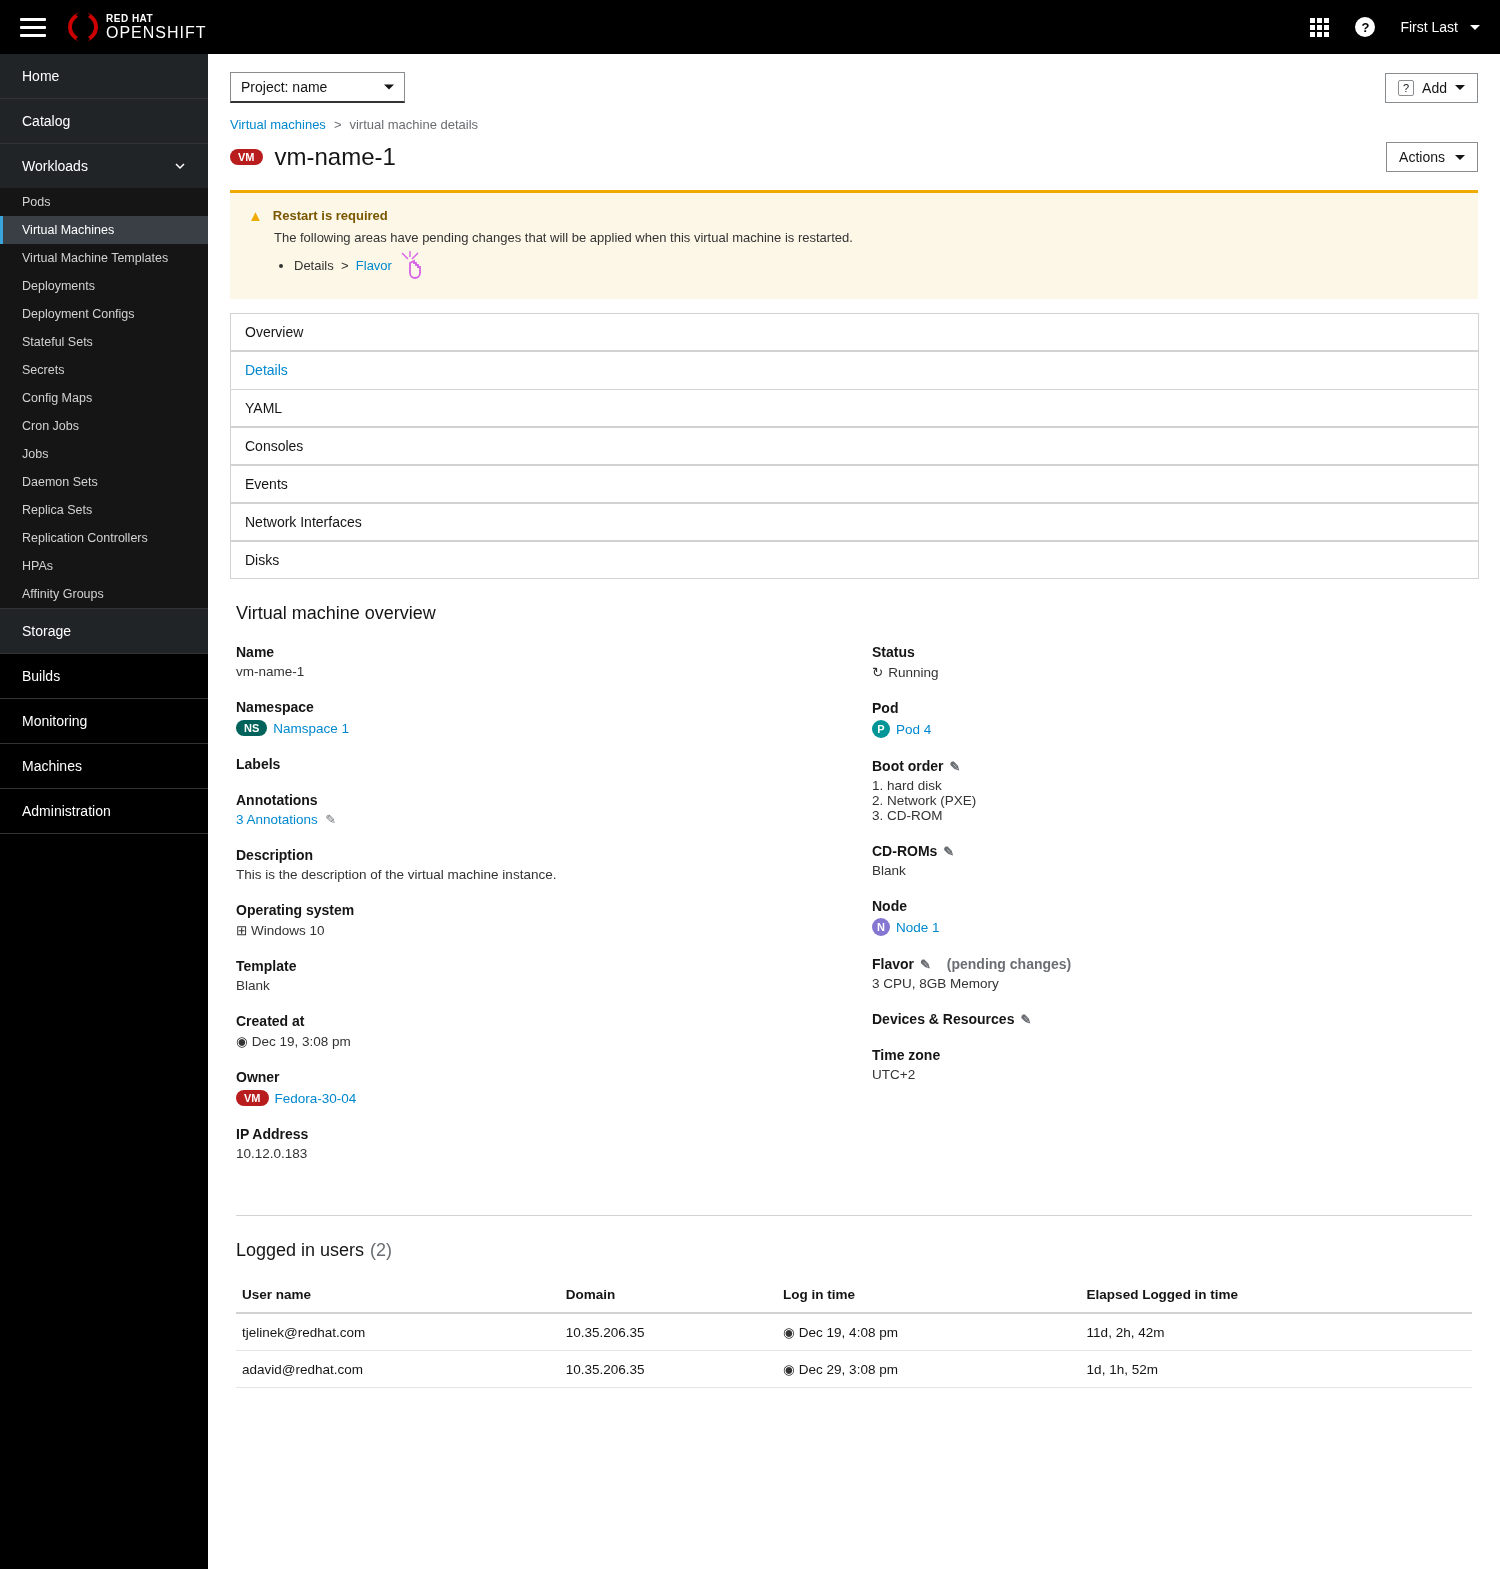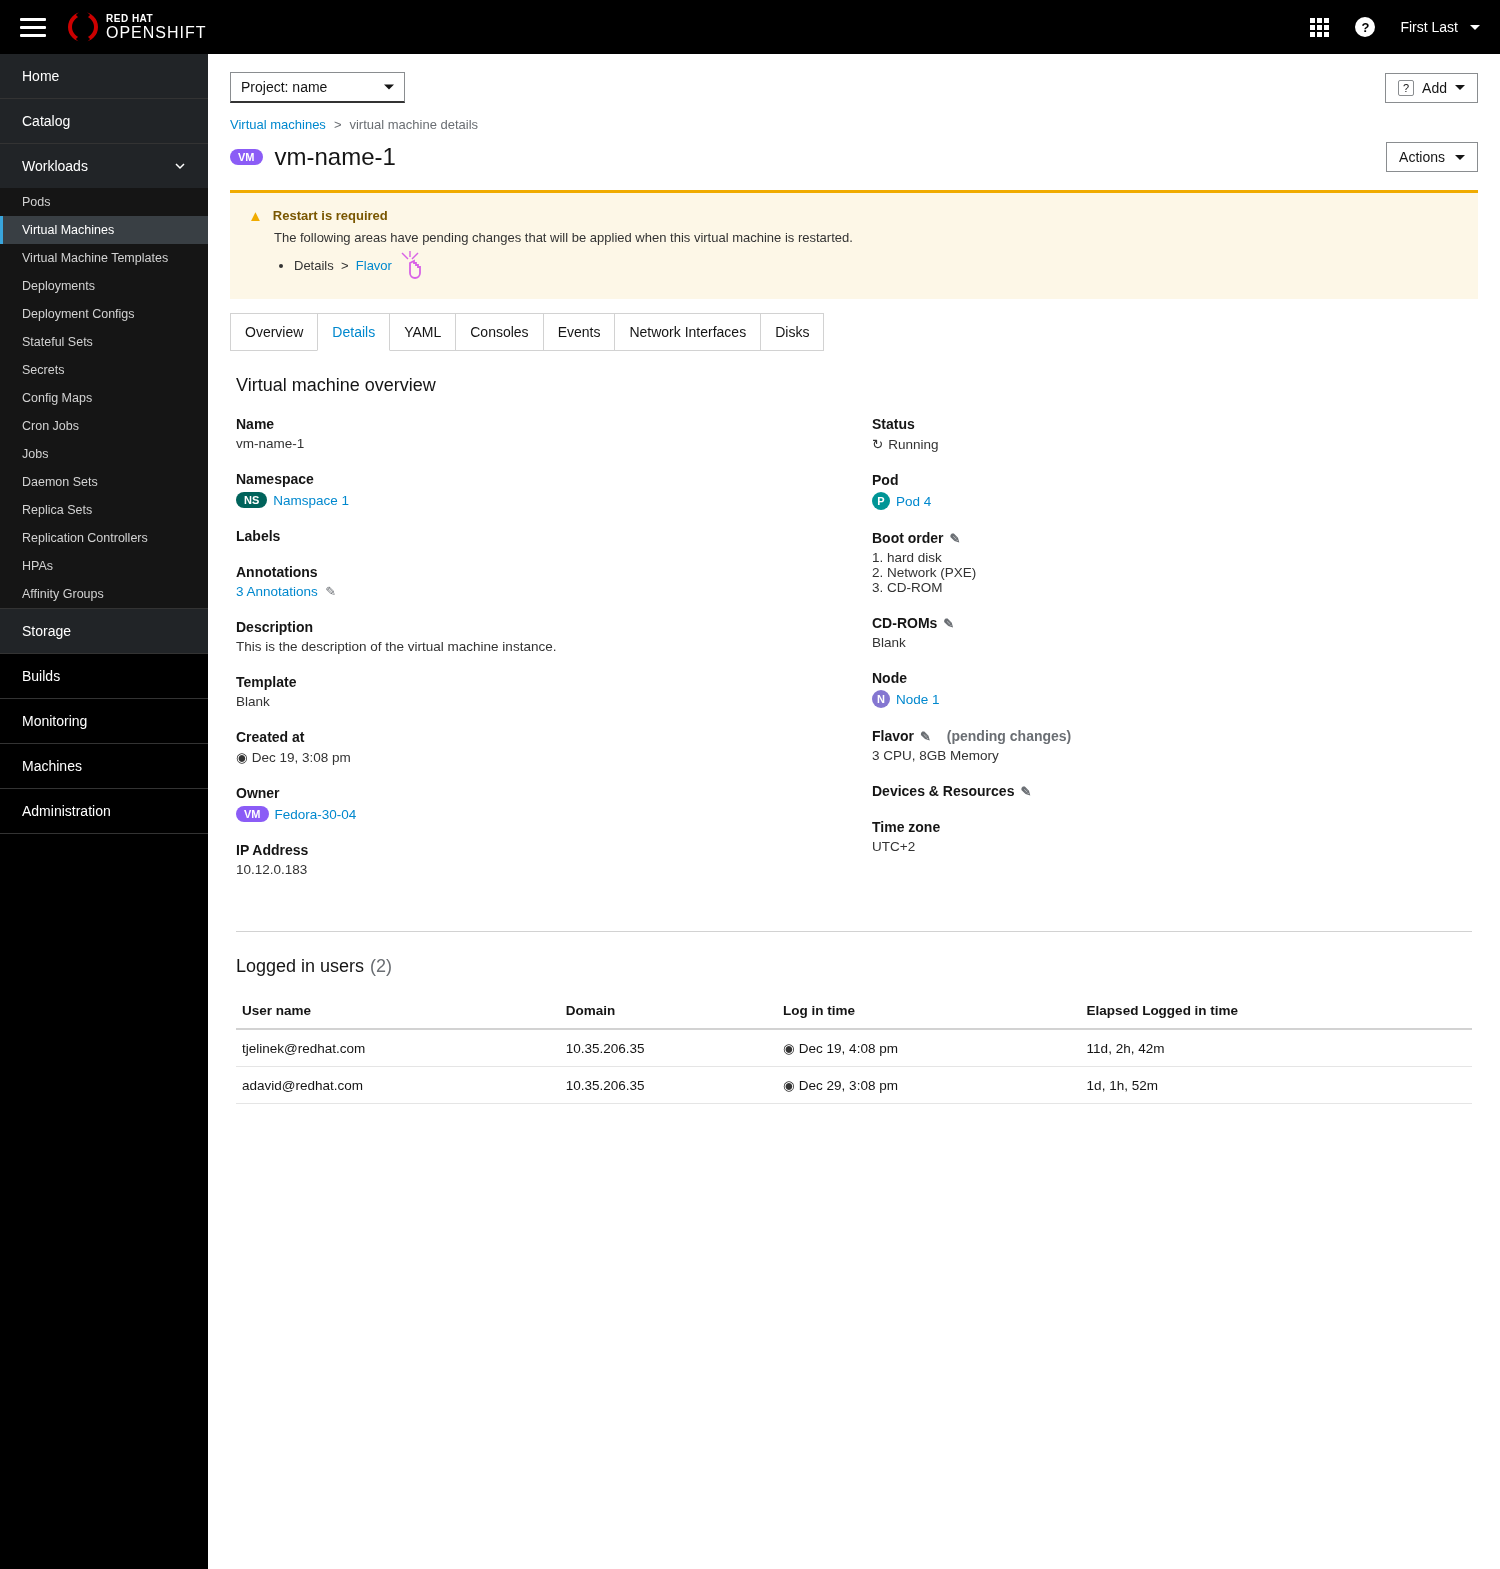--- a/index.html
+++ b/index.html
@@ -46,37 +46,37 @@
   .toolbar .spacer{flex:1;}
   .add-btn{border:1px solid #8a8d90; padding:6px 12px; display:flex; align-items:center; gap:8px; cursor:pointer; font-size:14px;}
   .add-btn .qmark{border:1px solid #8a8d90; width:16px;height:16px;display:flex;align-items:center;justify-content:center;font-size:11px;border-radius:2px;}
 
   .page-head { padding: 14px 22px 10px 22px;}
   .breadcrumb { font-size:13px; color:#6a6e73; display:flex; align-items:center; gap:8px; margin-bottom:10px;}
   .breadcrumb a{ color:#0088ce;}
   .title-row { display:flex; align-items:center; justify-content:space-between;}
   .title { display:flex; align-items:center; gap:12px;}
   .title h1{ font-size:24px; font-weight:400;}
-  .badge { background:#8b5cf6; color:#fff; border-radius:12px; font-size:11px; font-weight:600; padding:2px 8px; }
+  .badge { background:#b91c1c; color:#fff; border-radius:12px; font-size:11px; font-weight:600; padding:2px 8px; }
   .badge.ns { background:#00635b; }
   .badge.pod { background:#009596; width:18px;height:18px;padding:0;display:inline-flex;align-items:center;justify-content:center;border-radius:50%;}
   .badge.node { background:#8476d1; width:18px;height:18px;padding:0;display:inline-flex;align-items:center;justify-content:center;border-radius:50%;}
   .actions-btn{border:1px solid #8a8d90; background:#fff; padding:6px 12px; display:flex; align-items:center; gap:10px; cursor:pointer; font-size:14px;}
 
   .alert { margin: 8px 22px 0 22px; border-top:3px solid #f0ab00; background:#fdf7e7; padding:14px 18px 16px 18px; font-size:13px;}
   .alert-title{ color:#795600; font-weight:600; display:flex; align-items:center; gap:10px;}
   .alert-body{ margin-top:6px; padding-left:26px; color:#333;}
   .alert-body ul{ margin-top:6px; padding-left:20px;}
   .alert-body a{ color:#0088ce;}
   .warn-icon{color:#f0ab00; font-size:15px;}
   .cursor-annot{display:inline-block; margin-left:4px; color:#d03adc; position:relative;}
   .cursor-annot svg{ vertical-align:middle;}
 
   
-  .tabs { display:flex; margin:14px 22px 0 22px;}
+  .tabs { display:flex; margin:14px 22px 0 22px;flex-direction:column;}
   .tab { border:1px solid #d2d2d2; padding:10px 14px; font-size:14px; cursor:pointer; margin-right:-1px; color:#151515; background:#fff;}
   .tab.active{ color:#0088ce; border-bottom:1px solid #fff; position:relative;}
 
   
   .details { padding: 24px 28px;}
   .section-title { font-size:18px; font-weight:500; margin-bottom:20px;}
   .cols { display:flex; gap:36px;}
   .col { flex:1; min-width:0;}
   .field { margin-bottom: 20px;}
   .field-label{ font-weight:600; font-size:14px; margin-bottom:4px; display:flex; align-items:center; gap:6px;}
@@ -273,20 +273,24 @@
           <div class="field">
               <div class="field-label">Labels</div>
             </div>
           <div class="field">
               <div class="field-label">Annotations</div>
               <div class="field-value"><a class="link">3 Annotations</a> &nbsp;<span class="pencil">✎</span></div>
             </div>
           <div class="field">
               <div class="field-label">Description</div>
               <div class="field-value">This is the description of the virtual machine instance.</div>
+            </div>
+          <div class="field">
+              <div class="field-label">Operating system</div>
+              <div class="field-value"><span>⊞</span> <span>Windows 10</span></div>
             </div>
           <div class="field">
               <div class="field-label">Template</div>
               <div class="field-value">Blank</div>
             </div>
           <div class="field">
               <div class="field-label">Created at</div>
               <div class="field-value"><span class="globe">◉</span><span>Dec 19, 3:08 pm</span></div>
             </div>
           <div class="field"><div class="field-label">Owner</div><div class="field-value inline-badge">

